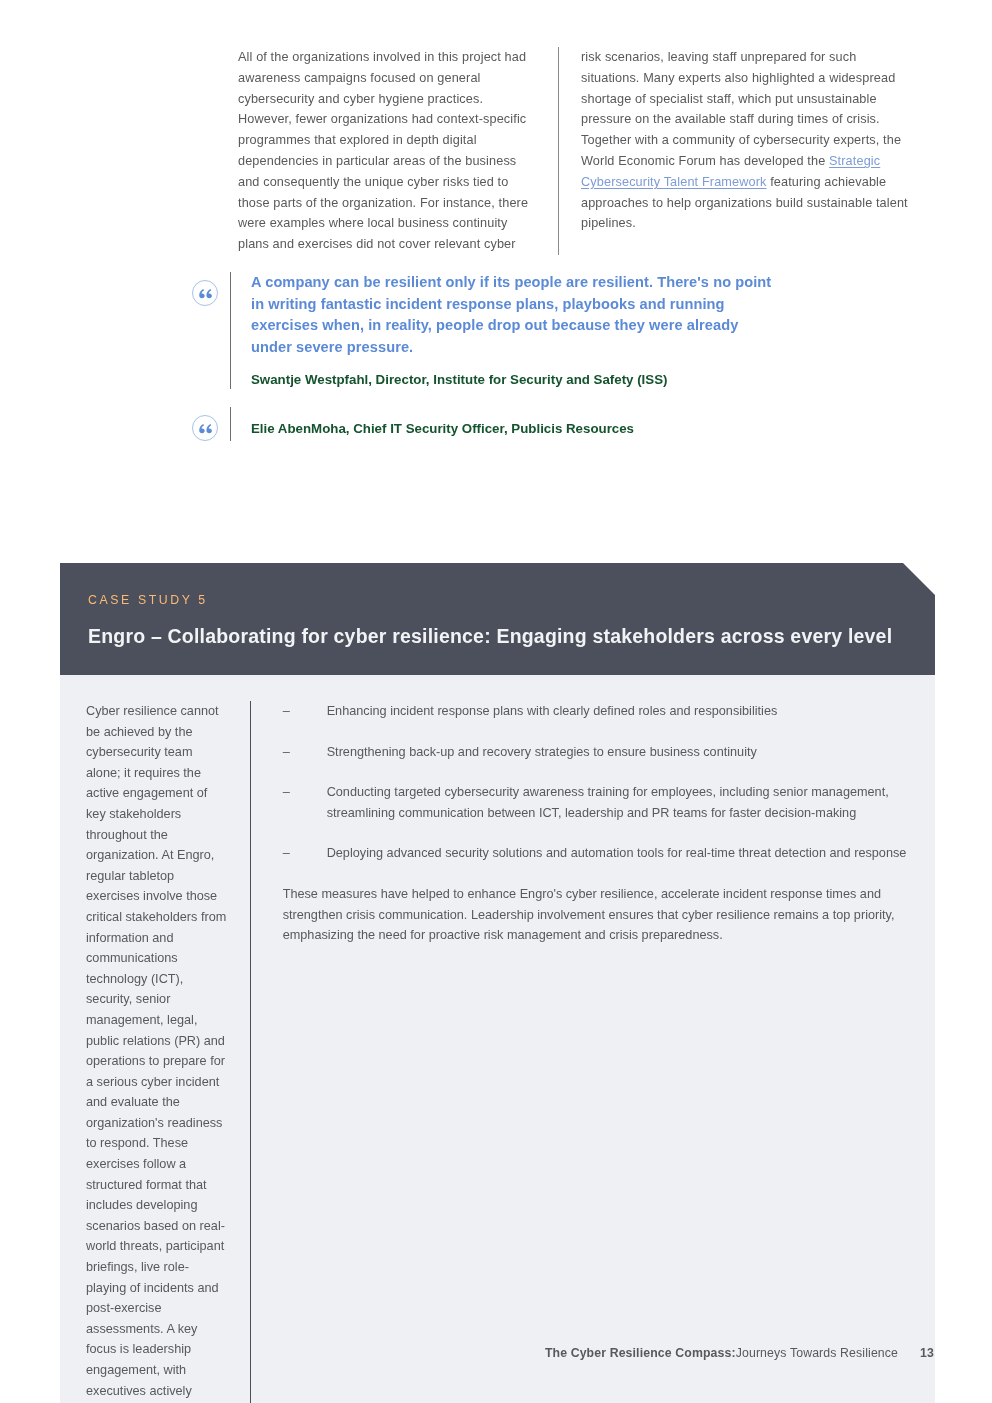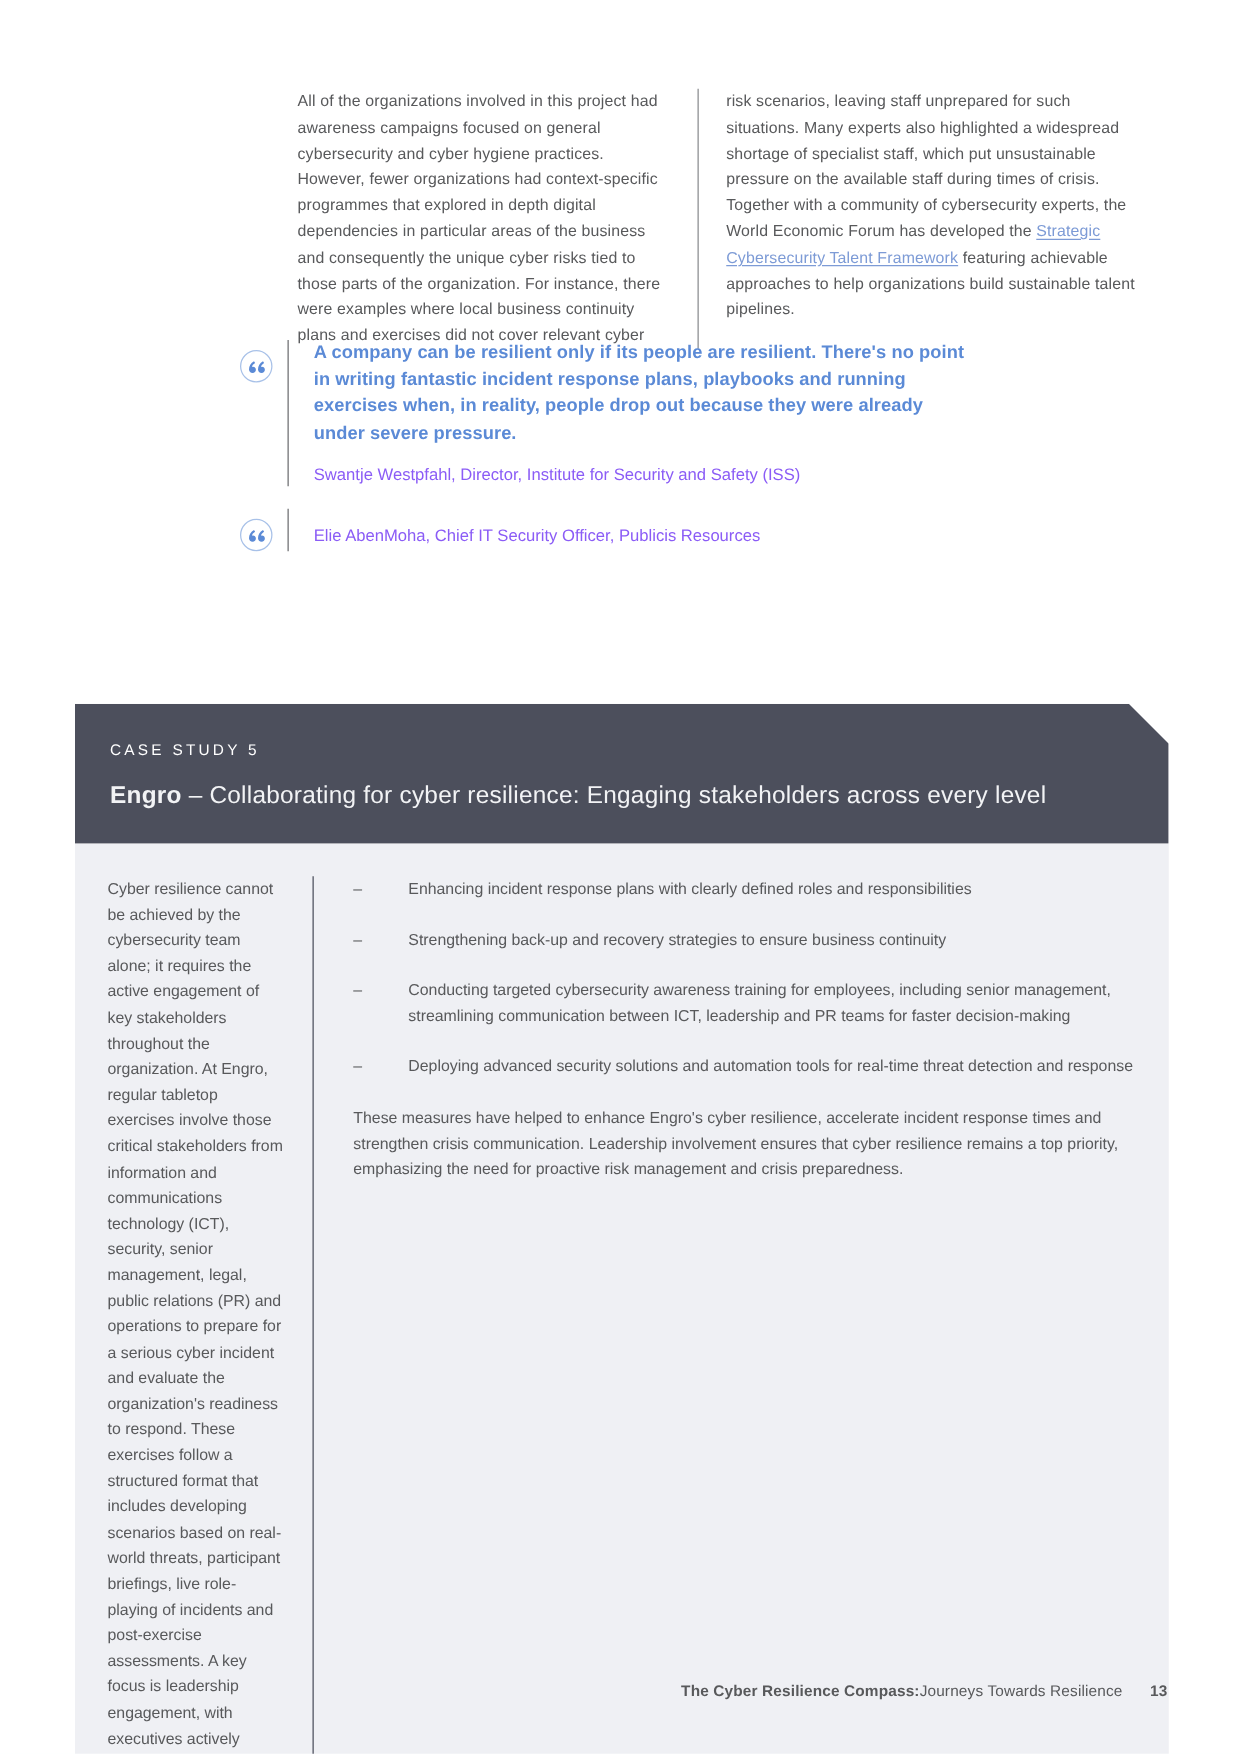--- a/index.html
+++ b/index.html
@@ -17,21 +17,20 @@
   }
 
   
   .intro {
     position: absolute;
     left: 238px;
     top: 47px;
     width: 700px;
     display: flex;
     align-items: flex-start;
-    margin-top: 24px;
   }
   .intro-col {
     font-size: 12.7px;
     line-height: 20.8px;
     color: #58595b;
     letter-spacing: 0.01em;
   }
   .intro-col-left {
     width: 320px;
     padding-right: 22px;
@@ -84,53 +83,53 @@
   .quote-body { flex: 1 1 auto; }
   .quote-text {
     color: #5b8ad6;
     font-weight: bold;
     font-size: 14.6px;
     line-height: 21.5px;
     letter-spacing: 0.005em;
   }
   .quote-attrib {
     margin-top: 12px;
-    color: #8b5cf6;
+    color: #14532d;
     font-size: 13.3px;
     line-height: 19px;
-    font-weight: normal;
+    font-weight: bold;
   }
 
   
   .case-study {
     position: absolute;
     left: 60px;
     top: 563px;
     width: 875px;
   }
   .cs-header {
     background: #4c4f5c;
     padding: 30px 28px 26px 28px;
     -webkit-clip-path: polygon(0 0, calc(100% - 32px) 0, 100% 32px, 100% 100%, 0 100%);
     clip-path: polygon(0 0, calc(100% - 32px) 0, 100% 32px, 100% 100%, 0 100%);
   }
   .cs-eyebrow {
-    color: #ffffff;
+    color: #fdba74;
     font-size: 12.3px;
     letter-spacing: 2.6px;
     margin-bottom: 16px;
   }
   .cs-title {
     color: #f2f3f5;
     font-size: 19.5px;
     letter-spacing: 0.01em;
     line-height: 26px;
   }
   .cs-title b { font-weight: bold; }
-  .cs-title span { font-weight: normal; }
+  .cs-title span { font-weight: bold; }
 
   .cs-body {
     background: #eff0f4;
     display: flex;
     align-items: flex-start;
     padding: 26px 28px 40px 26px;
   }
   .cs-col-left {
     width: 398px;
     padding-right: 22px;

